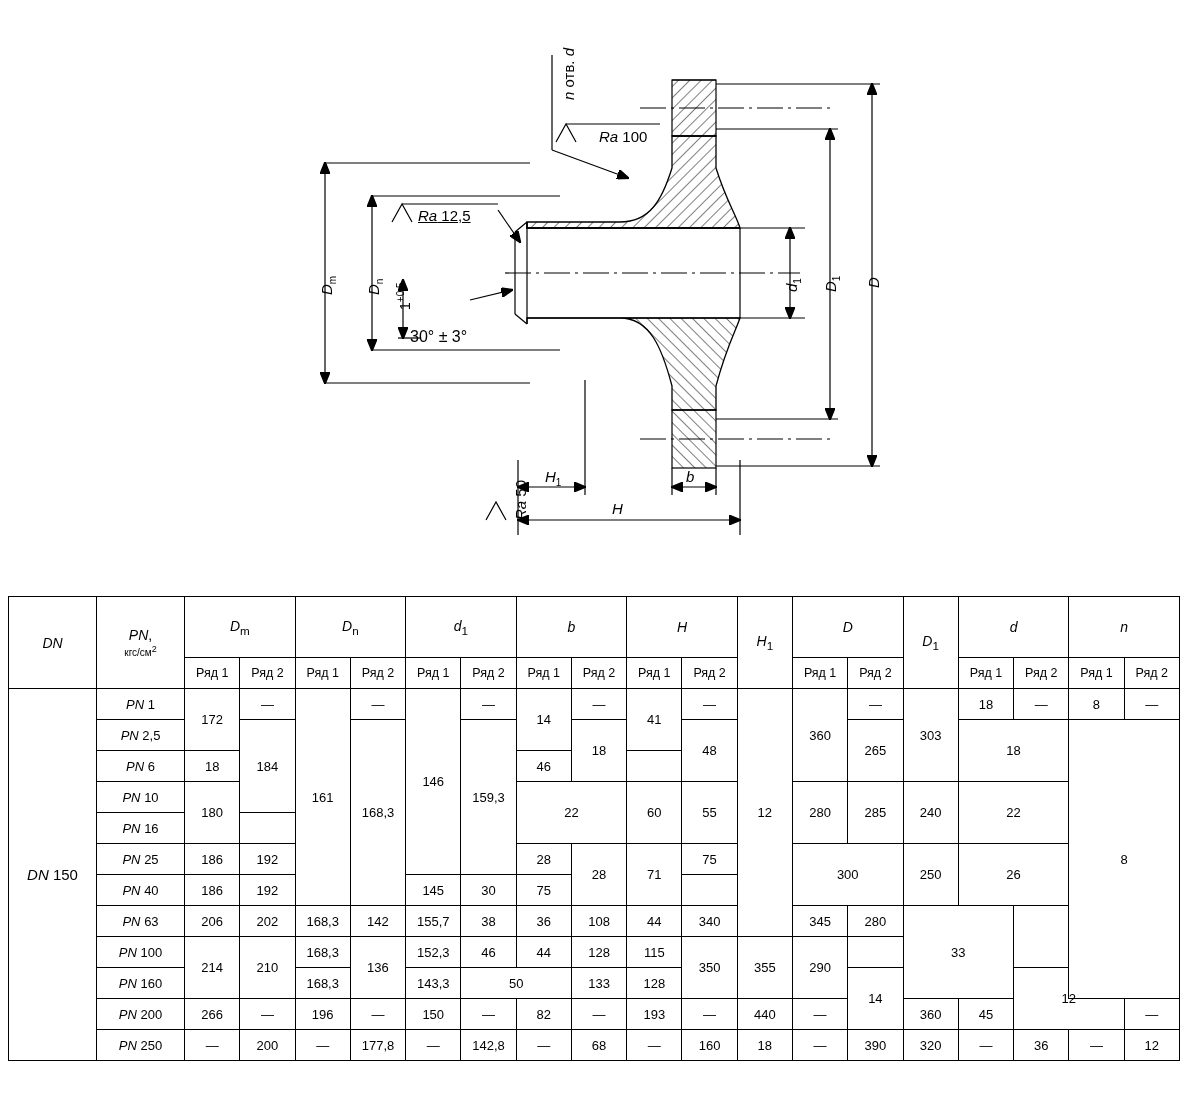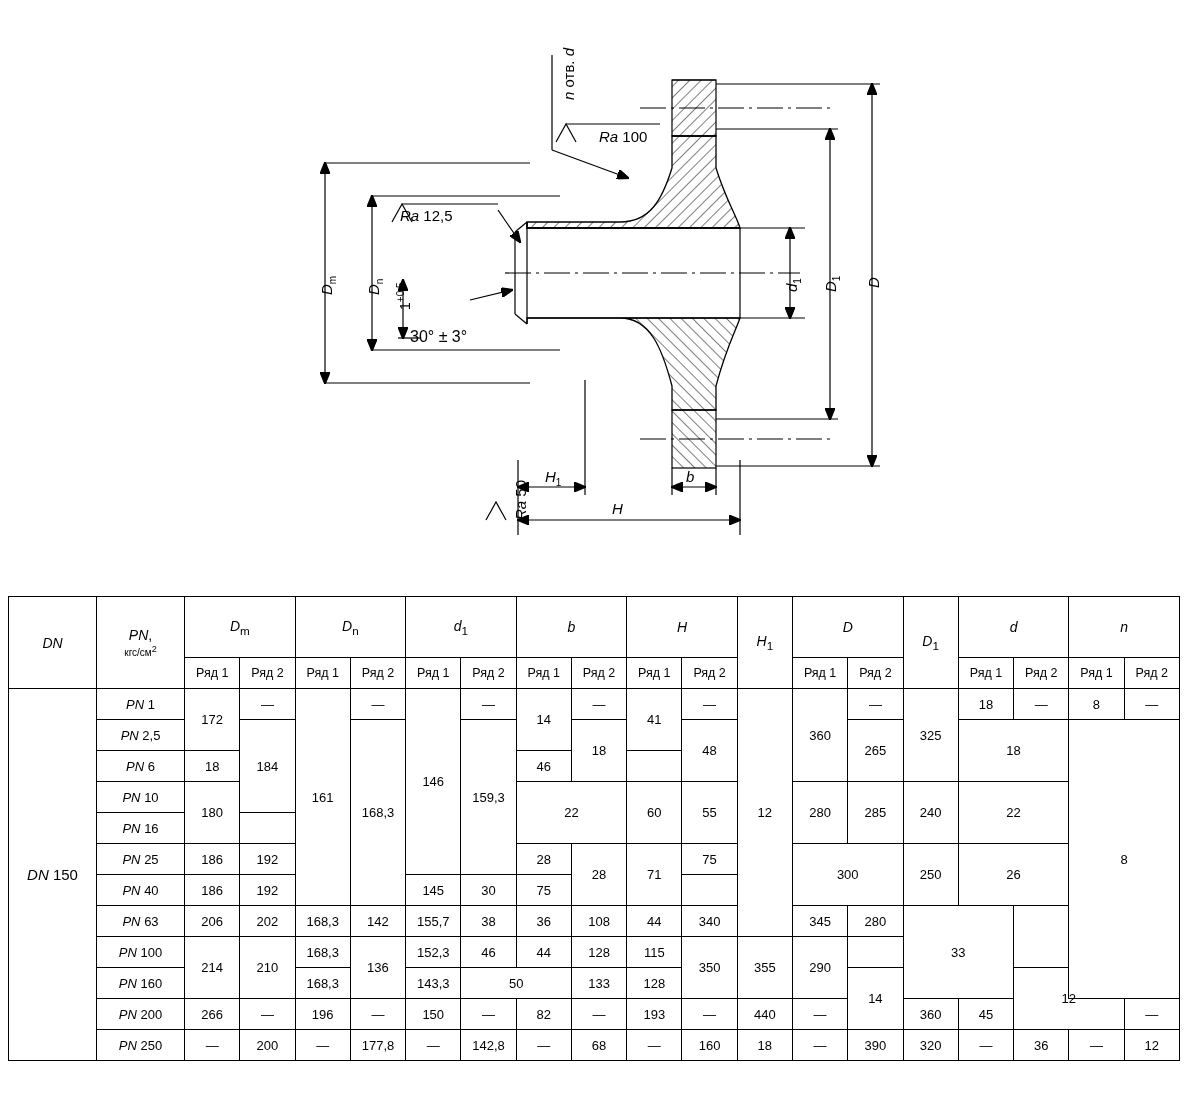--- a/index.html
+++ b/index.html
@@ -181,21 +181,21 @@
         <path d="M 486 520 L 496 502 L 506 520" fill="none"></path>
         <line x1="496" y1="502" x2="496" y2="502"></line>
 
         <path d="M 470 300 L 512 290" marker-end="url(#arr)"></path>
 
       </g>
     </svg>
 
     <div class="lbl rot90" style="left:560px; top:100px;"><i>n</i> отв. <i>d</i></div>
     <div class="lbl" style="left:584px; top:128px;margin-left:15px;"><i>Ra</i> 100</div>
-    <div class="lbl" style="left:400px; top:207px;"><i>Ra</i> 12,5</div>
+    <div class="lbl" style="left:418px; top:207px;text-decoration:underline;"><i>Ra</i> 12,5</div>
     <div class="lbl rot90" style="left:512px; top:520px;"><i>Ra</i> 50</div>
 
     <div class="lbl rot90" style="left:318px; top:295px;"><i>D</i><sub>m</sub></div>
     <div class="lbl rot90" style="left:365px; top:295px;"><i>D</i><sub>n</sub></div>
     <div class="lbl rot90" style="left:783px; top:292px;"><i>d</i><sub>1</sub></div>
     <div class="lbl rot90" style="left:822px; top:292px;"><i>D</i><sub>1</sub></div>
     <div class="lbl rot90" style="left:865px; top:288px;"><i>D</i></div>
 
     <div class="lbl" style="left:686px; top:468px;"><i>b</i></div>
     <div class="lbl" style="left:545px; top:468px;"><i>H</i><sub>1</sub></div>
@@ -274,21 +274,21 @@
           <td>—</td>
           <td rowspan="6">146</td>
           <td>—</td>
           <td rowspan="2">14</td>
           <td>—</td>
           <td rowspan="2">41</td>
           <td>—</td>
           <td rowspan="8">12</td>
           <td rowspan="3">360</td>
           <td>—</td>
-          <td rowspan="3">325</td>
+          <td rowspan="3">303</td>
           <td>18</td>
           <td>—</td>
           <td>8</td>
           <td>—</td>
         </tr>
 
         <tr>
           <td><span class="it">PN</span> 2,5</td>
           <td rowspan="3">184</td>
           <td rowspan="6">168,3</td>

